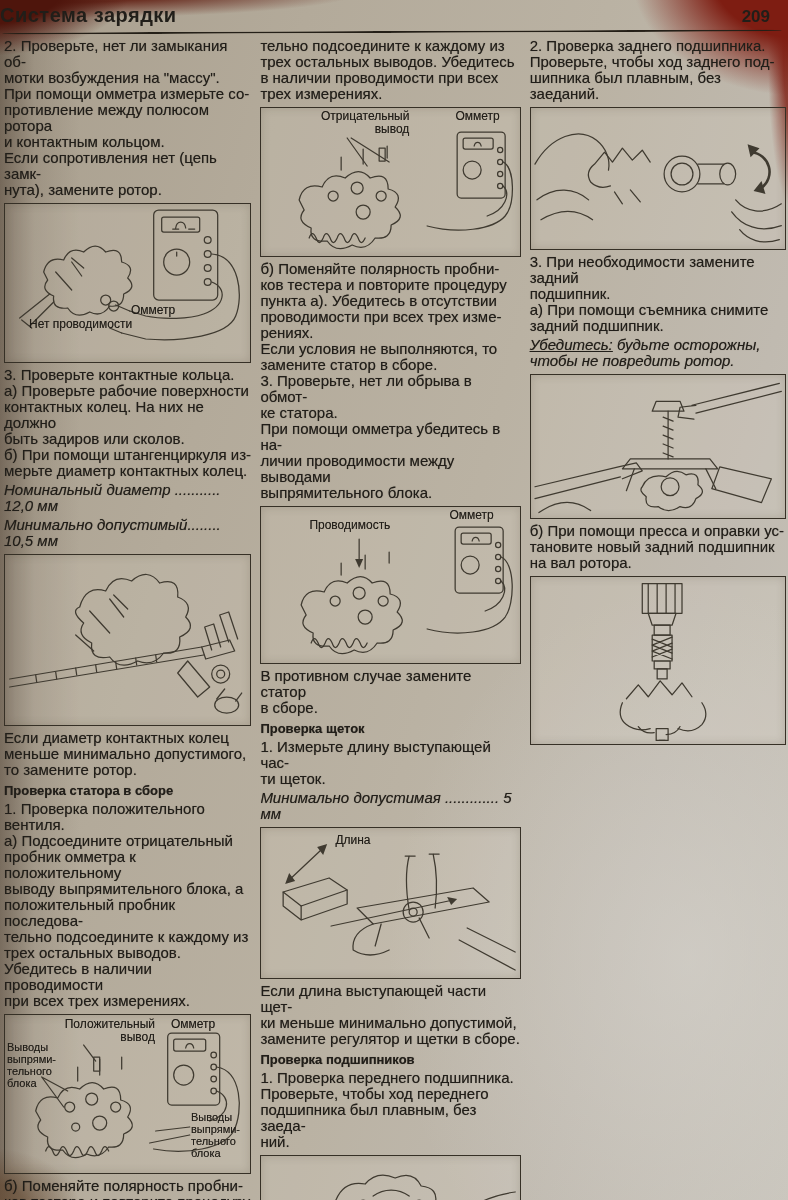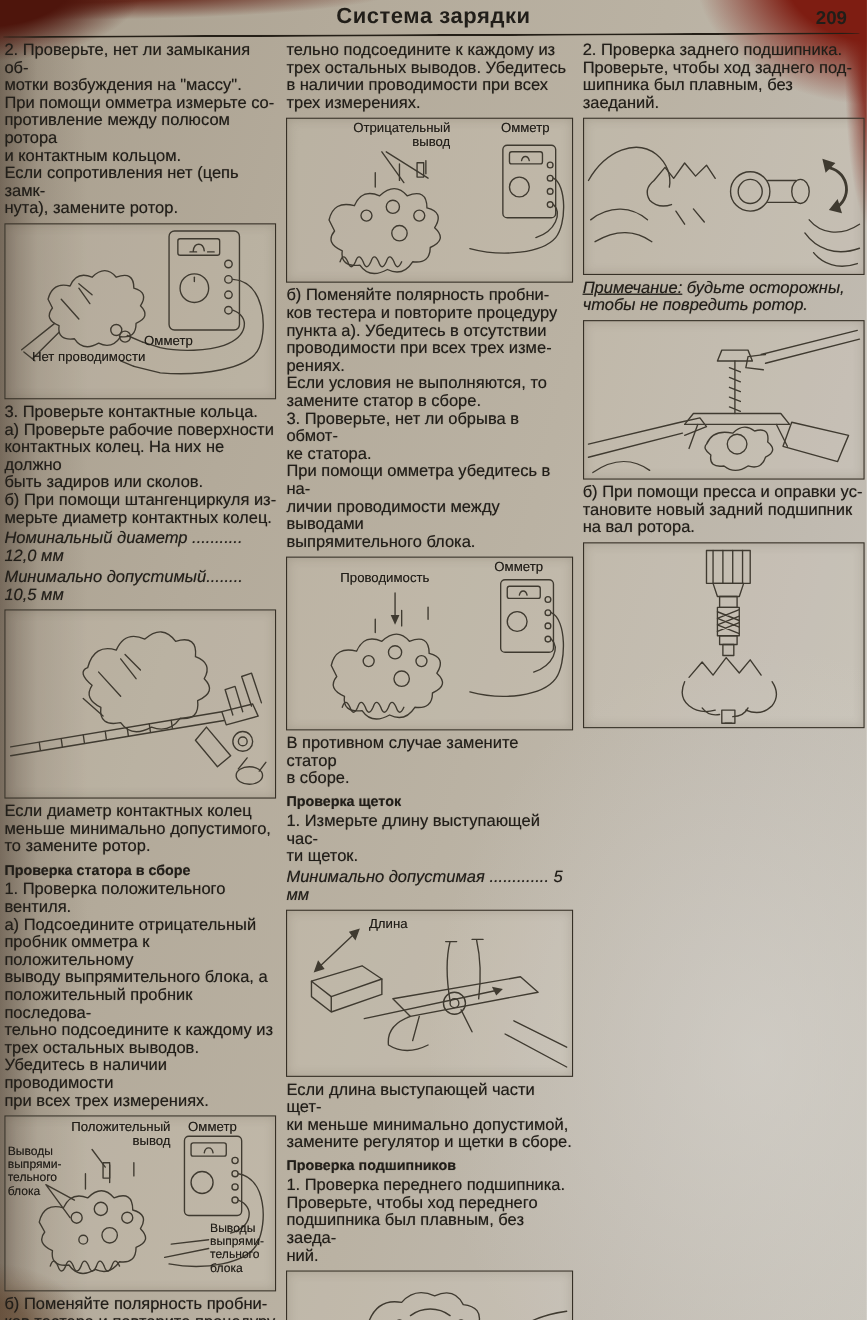--- a/index.html
+++ b/index.html
@@ -10,21 +10,21 @@
       radial-gradient(150px 70px at -18px -14px, #4e150c 55%, rgba(78,21,12,0) 100%),
       radial-gradient(300px 26px at 60px -8px, rgba(94,26,14,.85) 40%, rgba(94,26,14,0) 100%),
       radial-gradient(170px 120px at 802px -24px, #7e1d12 52%, rgba(126,29,18,0) 100%),
       radial-gradient(26px 150px at 794px 60px, rgba(126,29,18,.8) 40%, rgba(126,29,18,0) 100%),
       radial-gradient(90px 60px at -10px 1208px, rgba(90,60,35,.55) 40%, rgba(90,60,35,0) 100%),
       linear-gradient(to right, rgba(52,36,24,.45), rgba(52,36,24,.12) 34px, rgba(52,36,24,0) 80px),
       radial-gradient(420px 520px at 690px 960px, rgba(214,211,205,.6), rgba(214,211,205,0) 72%),
       linear-gradient(105deg, #a99f8e 0%, #b3aa9a 28%, #bab2a3 55%, #c0bab0 78%, #c8c4bb 100%);
   }
   .hdr{position:relative;height:30px;}
-  .hdr-title{position:absolute;left:0;right:0;top:4px;text-align:center;font-size:20px;font-weight:bold;letter-spacing:.5px;}
+  .hdr-title{position:absolute;left:0;right:0;top:4px;text-align:left;font-size:20px;font-weight:bold;letter-spacing:.5px;}
   .hdr-page{position:absolute;right:18px;top:7px;font-size:17px;font-weight:bold;}
   .hdr-rule{position:absolute;left:2px;right:6px;top:31px;border-top:2.5px solid #241f17;transform:rotate(-.25deg);border-radius:50%/4px;}
   .cols{position:absolute;top:38px;left:4px;right:2px;display:flex;gap:9px;}
   .col{display:flex;flex-direction:column;}
   .col-l{width:249px;}
   .col-m{width:262px;}
   .col-r{width:258px;}
   .para,.spec,.note{white-space:pre-line;font-size:15px;line-height:16px;margin:0 0 3px 0;text-shadow:0 0 .7px rgba(46,40,32,.65);}
   .spec{font-style:italic;}
   .heading{font-size:13px;font-weight:bold;line-height:17px;margin:1px 0 2px 0;text-shadow:0 0 .7px rgba(46,40,32,.65);}
@@ -310,21 +310,25 @@
           <circle cx="152" cy="66" r="18"></circle>
             <circle cx="152" cy="66" r="11"></circle>
           <path d="M168,56 h26 m-26,20 h26"></path>
           <ellipse cx="198" cy="66" rx="8" ry="11"></ellipse>
           <path class="thick" d="M222,44 a20,20 0 0 1 10,36"></path>
           <path class="fill" d="M218,36 l12,4 l-9,9 z M236,86 l-12,-3 l8,-10 z"></path>
           <path d="M252,96 C234,108 216,104 206,92 M252,118 C230,126 212,118 202,104 M250,132 C232,138 218,132 210,122"></path>
         </svg>
       </figure>
 
-      <p class="note"><span class="nlabel">Примечание:</span><span> будьте осторожны,
+      <p class="para">3. При необходимости замените задний
+подшипник.
+а) При помощи съемника снимите
+задний подшипник.</p>
+      <p class="note"><span class="nlabel">Убедитесь:</span><span> будьте осторожны,
 чтобы не повредить ротор.</span></p>
 
       <figure class="fig" style="height:143px;">
         <svg viewBox="0 0 256 143">
           <path d="M250,8 L162,30 M252,16 L166,38 M166,30 l-16,2 l-2,10 l16,2"></path>
           <path d="M126,26 h24 l4,10 h-32 z"></path>
           <path d="M138,36 V84 m-5,-42 l10,4 m-10,5 l10,4 m-10,5 l10,4 m-10,5 l10,4 m-10,5 l10,4"></path>
           <path d="M100,84 h80 l8,10 h-96 z"></path>
           <path d="M104,94 l-8,22 m80,-22 l10,20"></path>
           <path d="M112,112 q6,-14 24,-10 q10,-10 20,-2 q14,-4 12,10 q10,8 -2,14 q-4,12 -16,8 q-12,8 -22,0 q-14,2 -12,-10 q-8,-6 -4,-10 z"></path>

